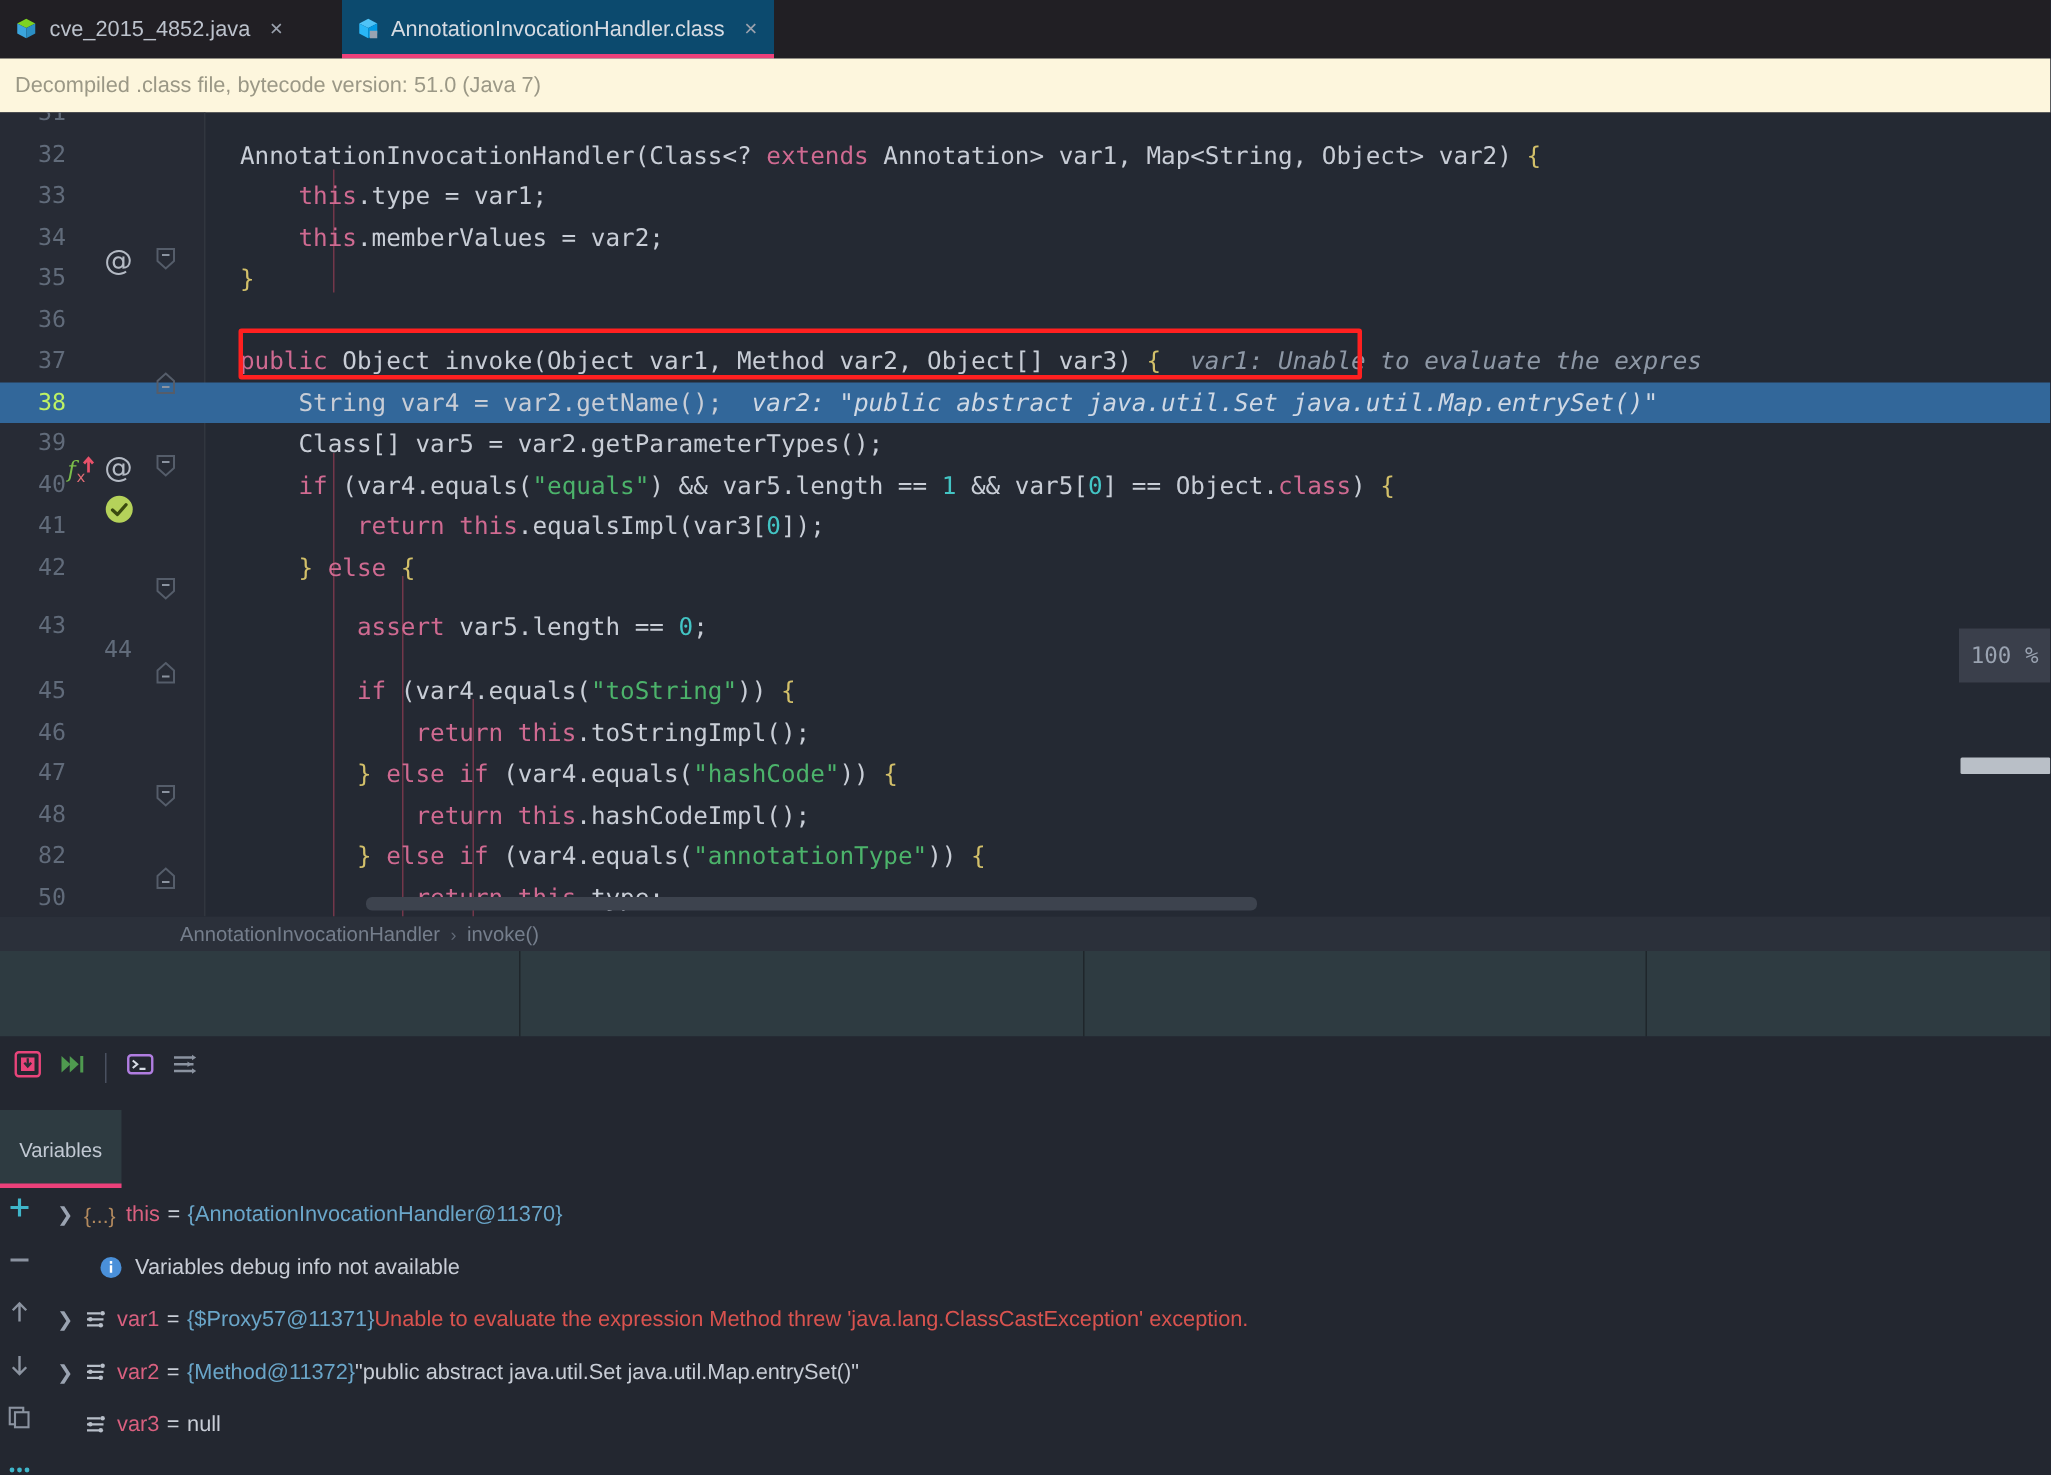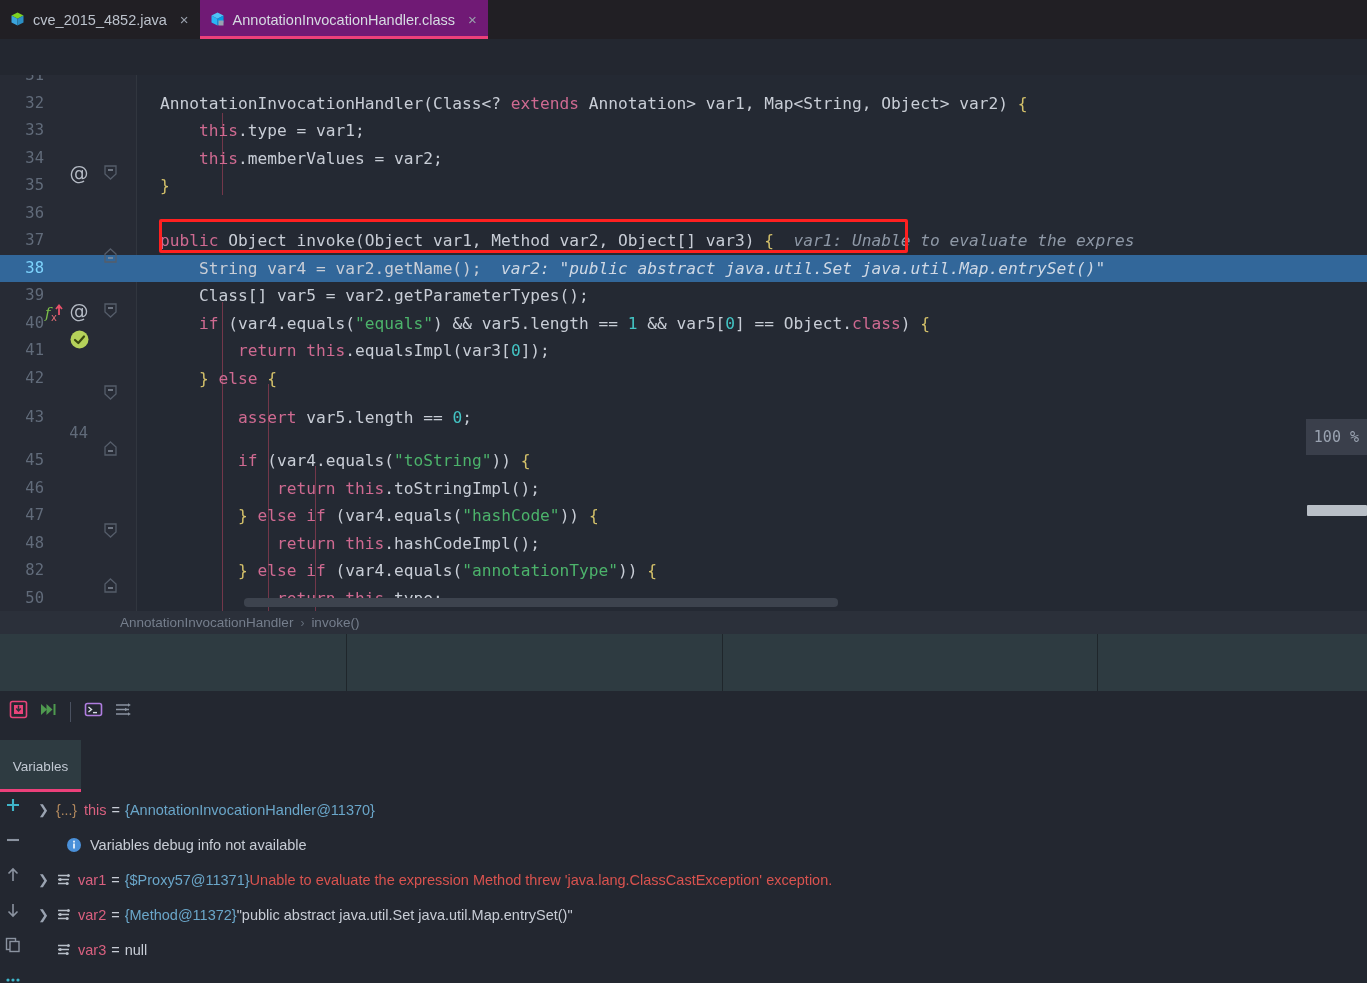--- a/index.html
+++ b/index.html
@@ -15,21 +15,21 @@
   .tabbar {
     position: absolute; left: 0; top: 0; width: 1367px; height: 39px;
     background: #211f24; display: flex; align-items: stretch;
   }
   .tab {
     display: flex; align-items: center; gap: 7px;
     padding: 0 11px 0 9px; height: 39px; position: relative;
     font-size: 14.5px; color: #a7adba; white-space: nowrap;
   }
   .tab.inactive { background: #211f24; color: #bcc2cc; }
-  .tab.active { background: #701a75; color: #d6dbe2; }
+  .tab.active { background: #0c4a6e; color: #d6dbe2; margin-left: 28px; }
   .tab.active::after {
     content: ""; position: absolute; left: 0; right: 0; bottom: 0;
     height: 3px; background: #ec407a;
   }
   .tab .tabclose {
     font-size: 15px; color: #9aa1ad; margin-left: 6px; line-height: 1;
   }
   .tab-ico { width: 17px; height: 17px; position: relative; flex: 0 0 auto; }
 
   
@@ -53,21 +53,21 @@
     background: #31363f;
   }
 
   .row { position: absolute; left: 0; width: 1367px; height: 27.5px; }
   .row.hl { background: #32679a; }
   .lnum {
     position: absolute; left: 0; width: 44px; text-align: right;
     font-family: "DejaVu Sans Mono", monospace; font-size: 15.5px;
     color: #616b7a; line-height: 27.5px;
   }
-  .row.hl .lnum { color: #7dd3fc; }
+  .row.hl .lnum { color: #bef264; }
   .code {
     position: absolute; left: 160px; top: 0; line-height: 27.5px;
     font-family: "DejaVu Sans Mono", monospace; font-size: 16.2px;
     color: #c8cdd6; white-space: pre;
   }
   
   .kw   { color: #cf6a91; }
   .str  { color: #4cb36b; }
   .num  { color: #43c4c4; }
   .hint { color: #8e98a6; font-style: italic; }
@@ -198,20 +198,23 @@
           <path d="M2.5 4.6 L8.5 7.7 L8.5 14.5 L2.5 11.4 Z" fill="#29b6f6"></path>
           <path d="M14.5 4.6 L8.5 7.7 L8.5 14.5 L14.5 11.4 Z" fill="#039be5"></path>
           <rect x="9.5" y="9.5" width="5" height="5" fill="#9aa3b1"></rect>
         </svg>
       </span>
       <span>AnnotationInvocationHandler.class</span>
       <span class="tabclose">×</span>
     </div>
   </div>
 
+  <div class="notice">
+    <span>Decompiled .class file, bytecode version: 51.0 (Java 7)</span>
+  </div>
 
   <div class="editor">
     <div class="gutter"></div>
     <div class="gutter-sep"></div>
 
     <div class="iguide" style="left:222px; top:38px;  height:82px;"></div>
     <div class="iguide" style="left:222px; top:227px; height:382px;"></div>
     <div class="iguide" style="left:268px; top:309px; height:300px;"></div>
     <div class="iguide" style="left:315px; top:391px; height:218px;"></div>
 

